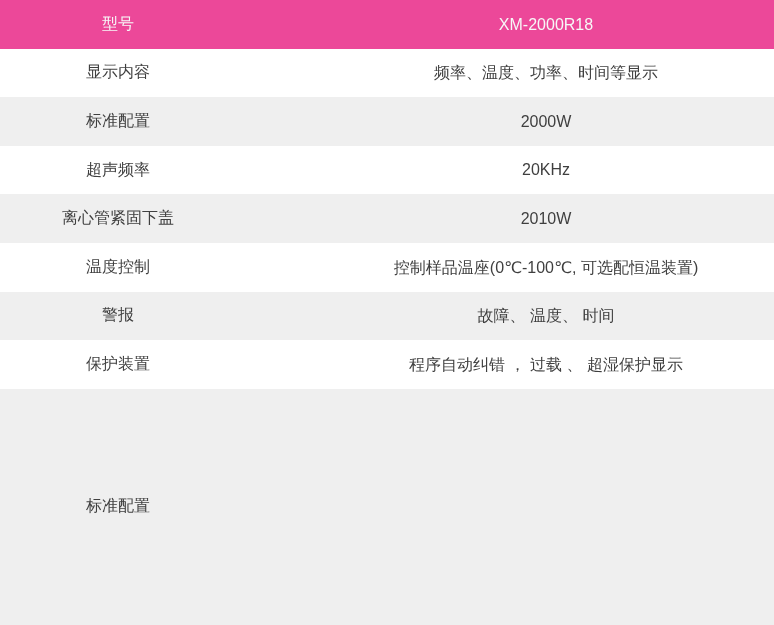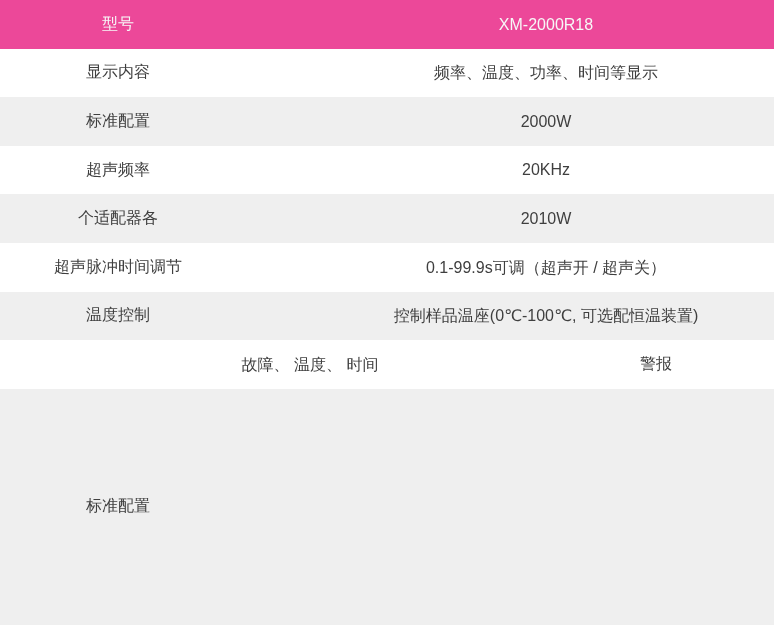--- a/index.html
+++ b/index.html
@@ -49,38 +49,38 @@
     <div class="cell label">标准配置</div>
     <div class="cell value">2000W</div>
   </div>
 
   <div class="row">
     <div class="cell label">超声频率</div>
     <div class="cell value">20KHz</div>
   </div>
 
   <div class="row">
-    <div class="cell label">个适配器各</div>
+    <div class="cell label">离心管紧固下盖</div>
     <div class="cell value">2010W</div>
   </div>
 
 
-  <div class="row">
-    <div class="cell label">超声脉冲时间调节</div>
-    <div class="cell value">0.1-99.9s可调（超声开 / 超声关）</div>
-  </div>
 
   <div class="row">
     <div class="cell label">温度控制</div>
     <div class="cell value">控制样品温座(0℃-100℃, 可选配恒温装置)</div>
   </div>
 
   <div class="row">
+    <div class="cell label">警报</div>
     <div class="cell value">故障、 温度、 时间</div>
-    <div class="cell label">警报</div>
   </div>
 
+  <div class="row">
+    <div class="cell label">保护装置</div>
+    <div class="cell value">程序自动纠错 ， 过载 、 超湿保护显示</div>
+  </div>
 
   <div class="row last-row">
     <div class="cell label">标准配置</div>
   </div>
 
 </div>
 
 </body></html>

